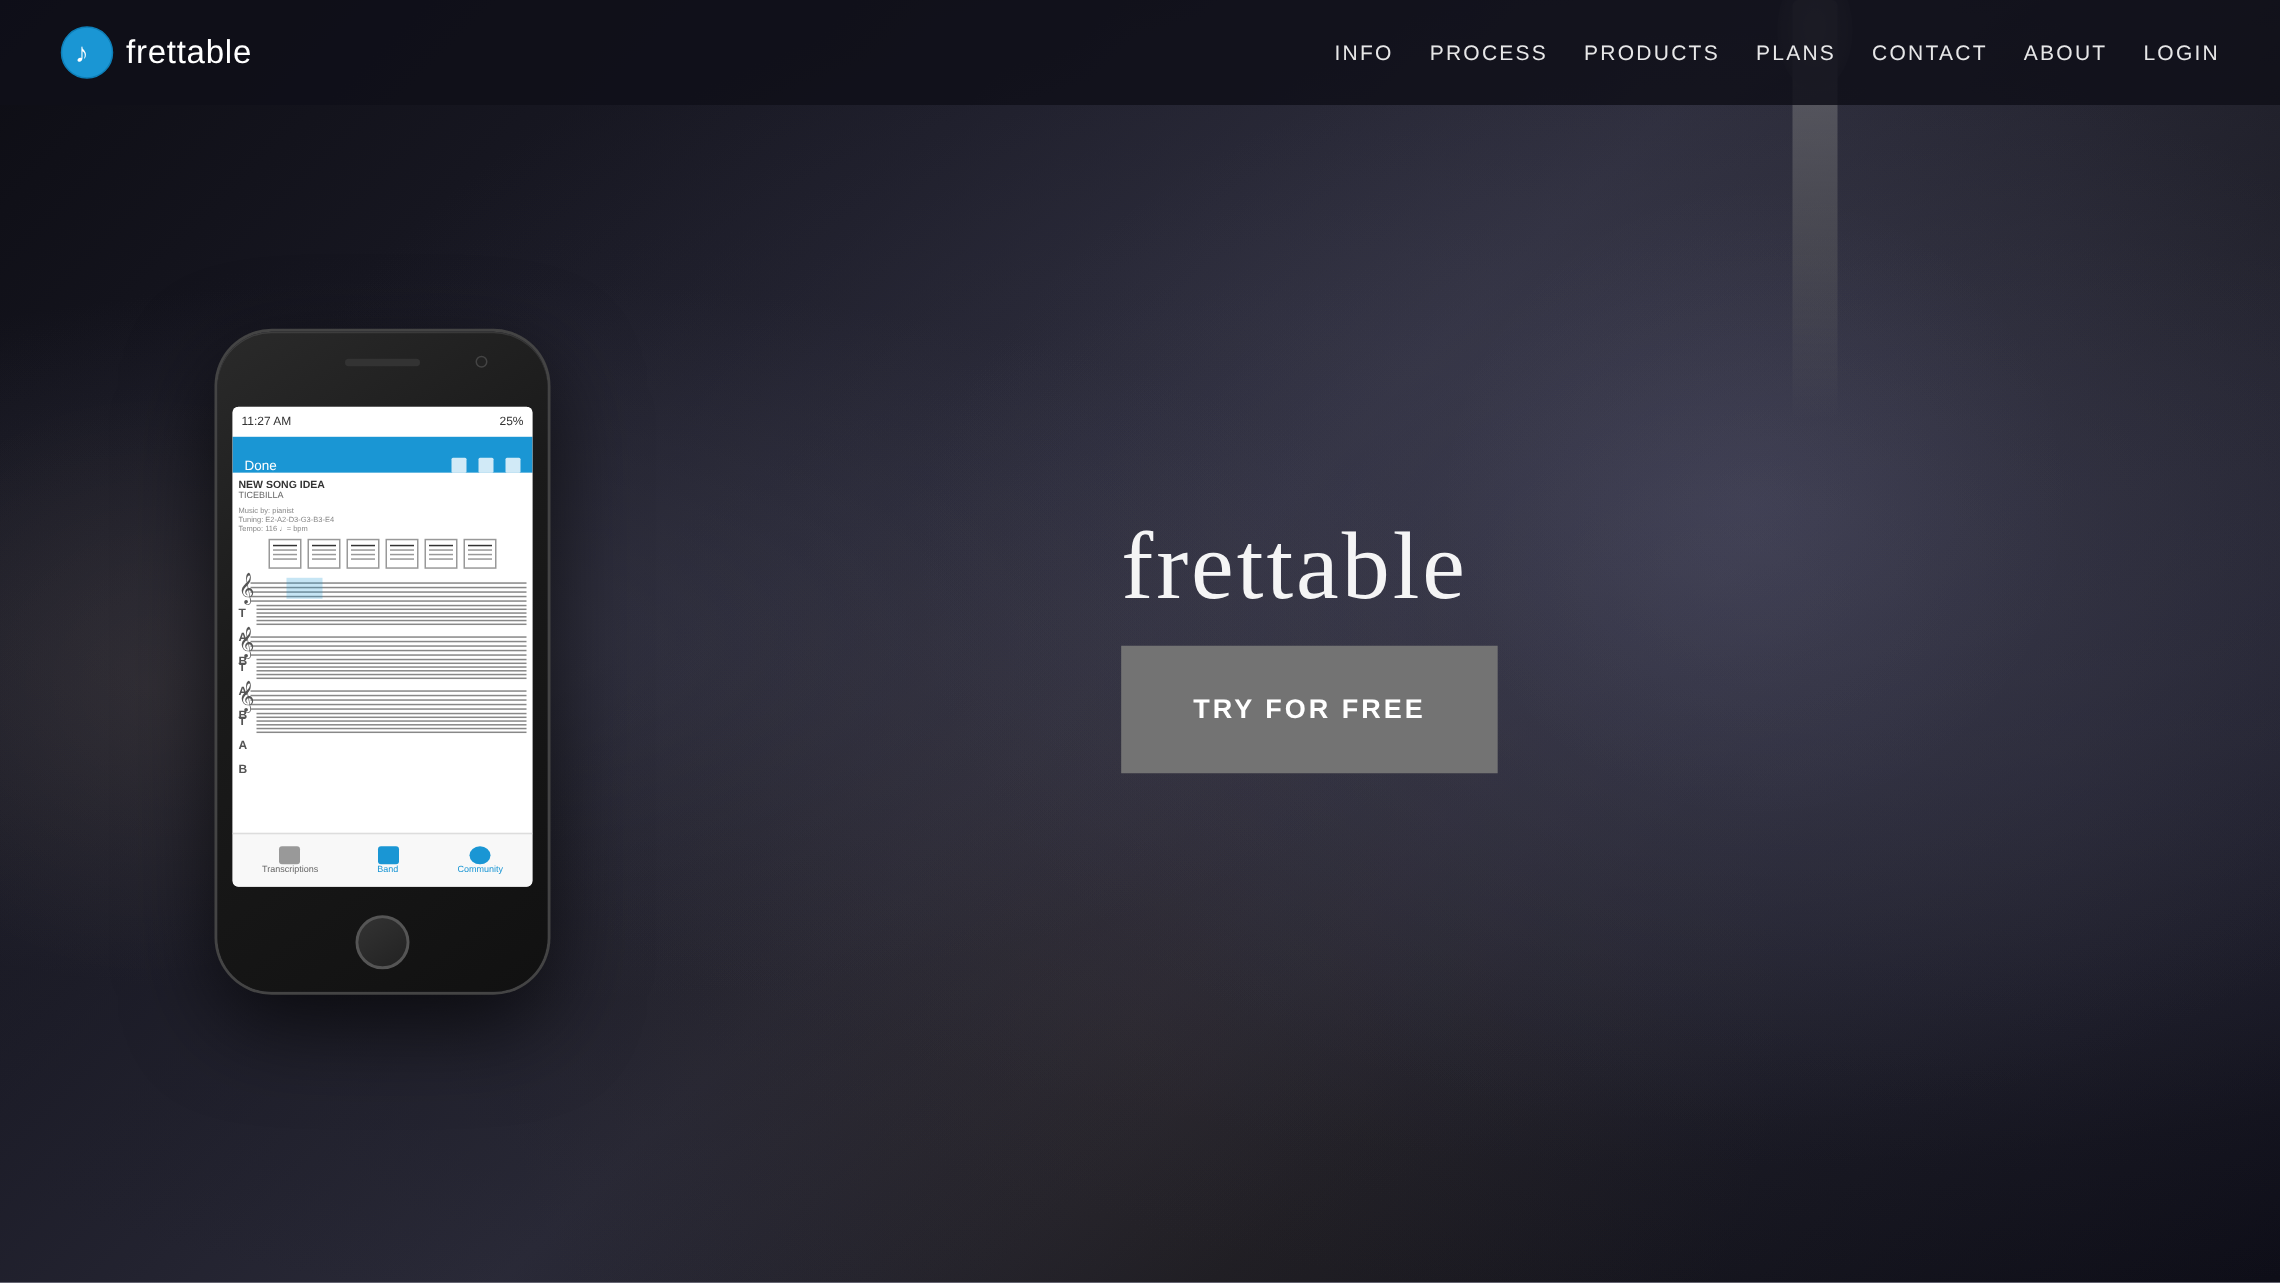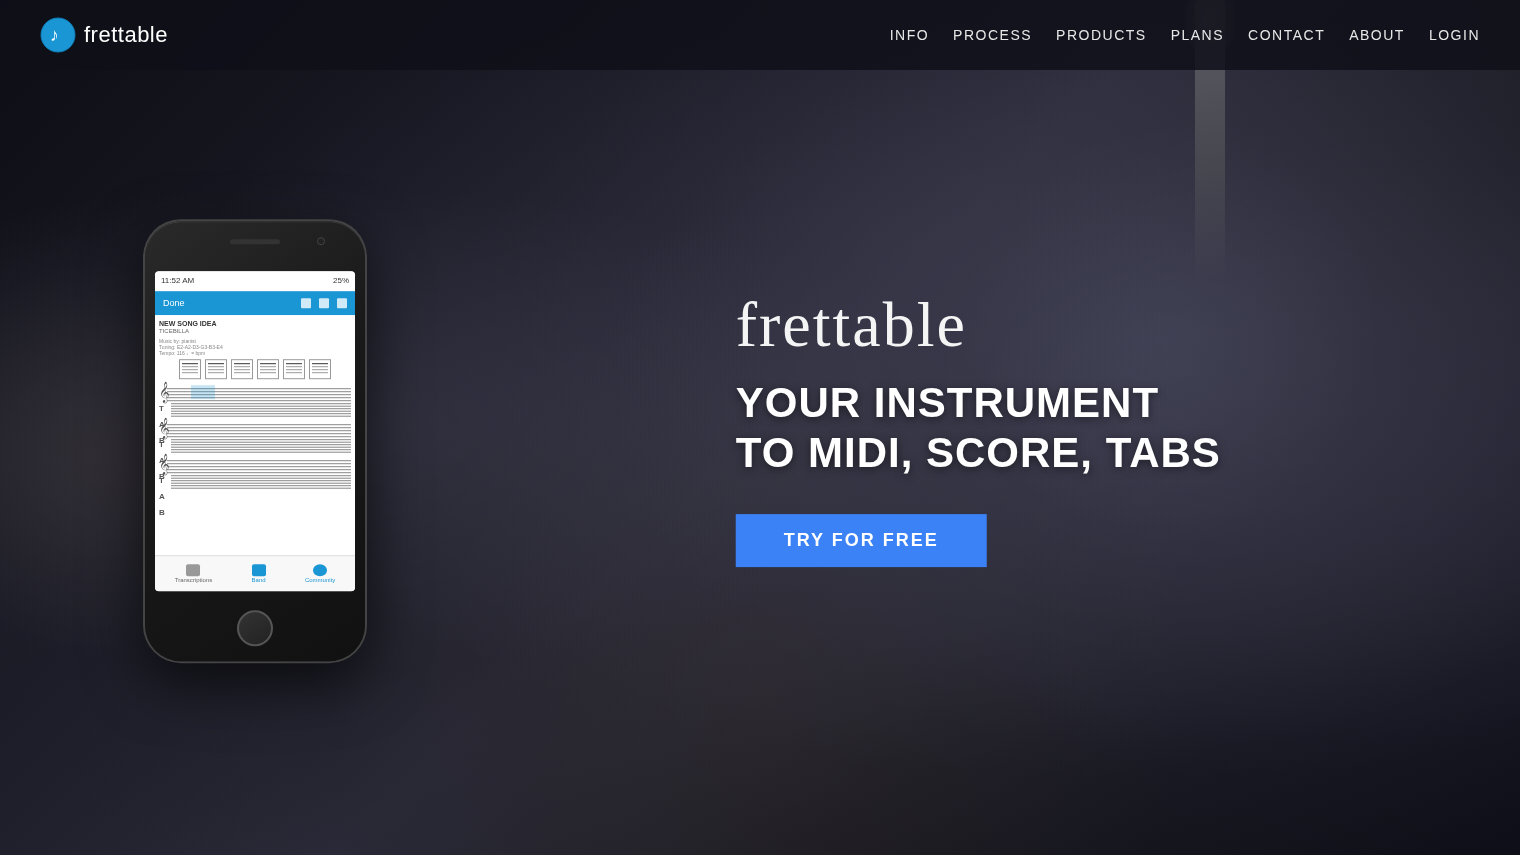--- a/index.html
+++ b/index.html
@@ -125,27 +125,27 @@
       font-weight: 800;
       line-height: 1.2;
       text-transform: uppercase;
       letter-spacing: 1px;
       margin-bottom: 36px;
       text-shadow: 0 2px 8px rgba(0,0,0,0.5);
     }
 
     .try-button {
       display: inline-block;
-      background: #3b82f6;
+      background: #737373;
       color: #ffffff;
       font-size: 18px;
       font-weight: 700;
       letter-spacing: 2px;
       text-transform: uppercase;
-      padding: 16px 48px;
+      padding: 32px 48px;
       border: none;
       cursor: pointer;
       text-decoration: none;
       transition: background 0.2s;
     }
 
     
     .phone-container {
       position: absolute;
       left: 145px;
@@ -195,21 +195,21 @@
       padding: 0 6px;
       font-size: 8px;
       color: #333;
     }
 
     
     .screen-nav-bar {
       height: 24px;
       background: #1a96d4;
       display: flex;
-      align-items: center;
+      align-items: flex-end;
       justify-content: space-between;
       padding: 0 8px;
     }
 
     .screen-nav-done {
       color: #fff;
       font-size: 9px;
       font-weight: 500;
     }
 
@@ -478,21 +478,21 @@
 
   <div class="phone-container">
     <div class="phone">
       <div class="phone-shell"></div>
       <div class="phone-speaker"></div>
       <div class="phone-camera"></div>
 
       <div class="phone-screen">
 
         <div class="screen-status-bar">
-          <span>11:52 AM</span>
+          <span>11:27 AM</span>
           <span>25%</span>
         </div>
 
         <div class="screen-nav-bar">
           <span class="screen-nav-done">Done</span>
           <div class="screen-nav-icons">
             <div class="screen-nav-icon"></div>
             <div class="screen-nav-icon"></div>
             <div class="screen-nav-icon"></div>
           </div>
@@ -557,19 +557,15 @@
           </div>
         </div>
       </div>
 
       <div class="phone-home-btn"></div>
     </div>
   </div>
 
   <div class="hero-content">
     <div class="hero-brand">frettable</div>
-    <div class="hero-tagline">
-      <div>YOUR INSTRUMENT</div>
-      <div>TO MIDI, SCORE, TABS</div>
-    </div>
     <a href="#" class="try-button">TRY FOR FREE</a>
   </div>
 </div>
 
 </body></html>

